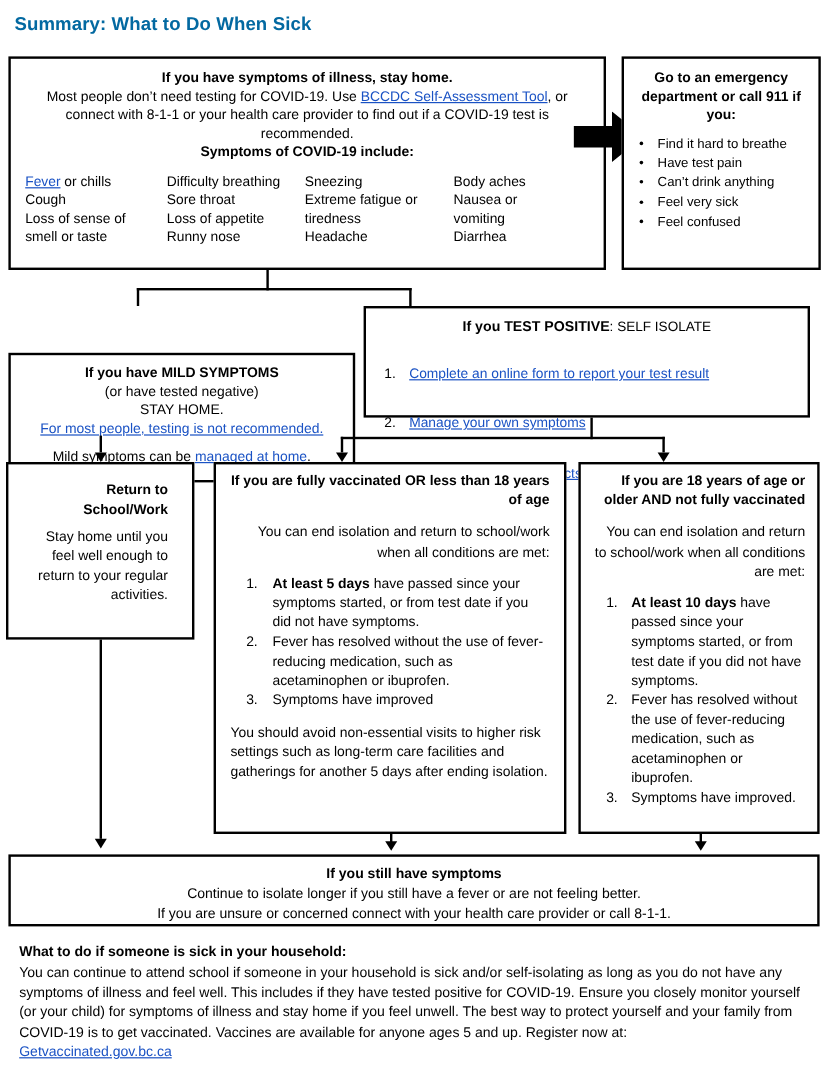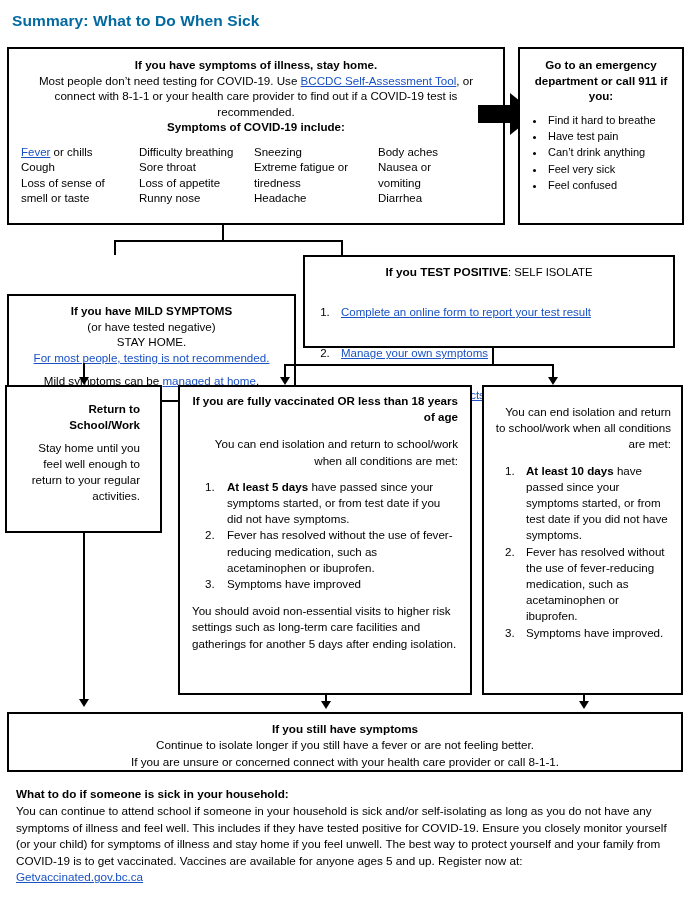--- a/index.html
+++ b/index.html
@@ -275,20 +275,21 @@
         <li><span class="b">At least 5 days</span><span> have passed since your symptoms started, or from test date if you did not have symptoms.</span></li>
         <li><span>Fever has resolved without the use of fever-reducing medication, such as acetaminophen or ibuprofen.</span></li>
         <li><span>Symptoms have improved</span></li>
       </ol>
       <div class="para">You should avoid non-essential visits to higher risk settings such as long-term care facilities and gatherings for another 5 days after ending isolation.</div>
     </div>
   </div>
 
   <div class="box" id="novax-box">
     <div class="inner">
+      <div class="b ctr">If you are 18 years of age or older AND not fully vaccinated</div>
       <div class="ctr" style="margin-top:11px;">You can end isolation and return to school/work when all conditions are met:</div>
       <ol>
         <li><span class="b">At least 10 days</span><span> have passed since your symptoms started, or from test date if you did not have symptoms.</span></li>
         <li><span>Fever has resolved without the use of fever-reducing medication, such as acetaminophen or ibuprofen.</span></li>
         <li><span>Symptoms have improved.</span></li>
       </ol>
     </div>
   </div>
 
   <div class="vline" style="left:83px; top:533px; height:166px;"></div>

